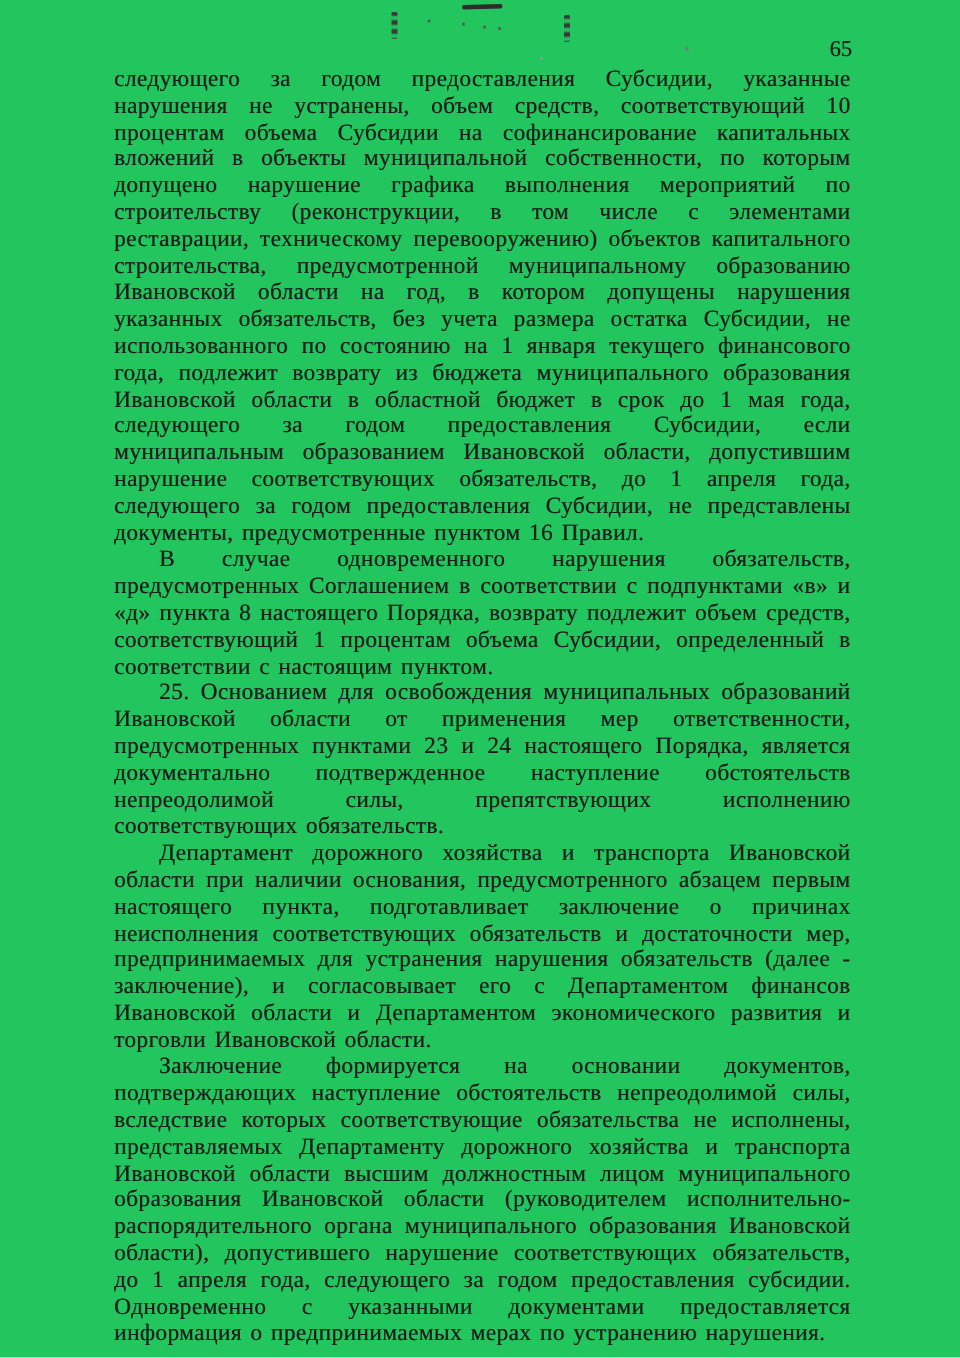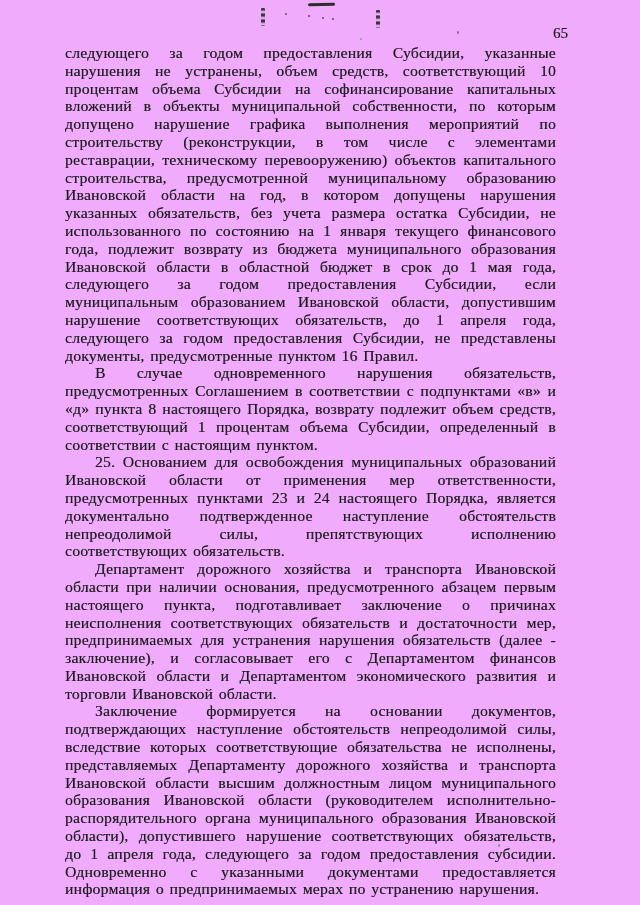--- a/index.html
+++ b/index.html
@@ -4,35 +4,35 @@
 <style>
   html, body {
     margin: 0;
     padding: 0;
     background: #ffffff;
   }
   .page {
     position: relative;
     width: 640px;
     height: 905px;
-    background: #f0abfc;
+    background: #22c55e;
     overflow: hidden;
   }
   .page-number {
     position: absolute;
     top: 25px;
     right: 72px;
     font-family: "Liberation Serif", "DejaVu Serif", serif;
     font-size: 15px;
     color: #1d1d1d;
     text-shadow: 0.3px 0 0 rgba(20,20,20,0.55);
   }
   .body-text {
     position: absolute;
-    left: 65px;
+    left: 76px;
     top: 44px;
     width: 491px;
     font-family: "Liberation Serif", "DejaVu Serif", serif;
     font-size: 15.6px;
     line-height: 17.8px;
     letter-spacing: 0.25px;
     word-spacing: 1.5px;
     color: #1c1c1c;
     text-align: justify;
     text-shadow: 0.3px 0 0 rgba(20,20,20,0.55);

